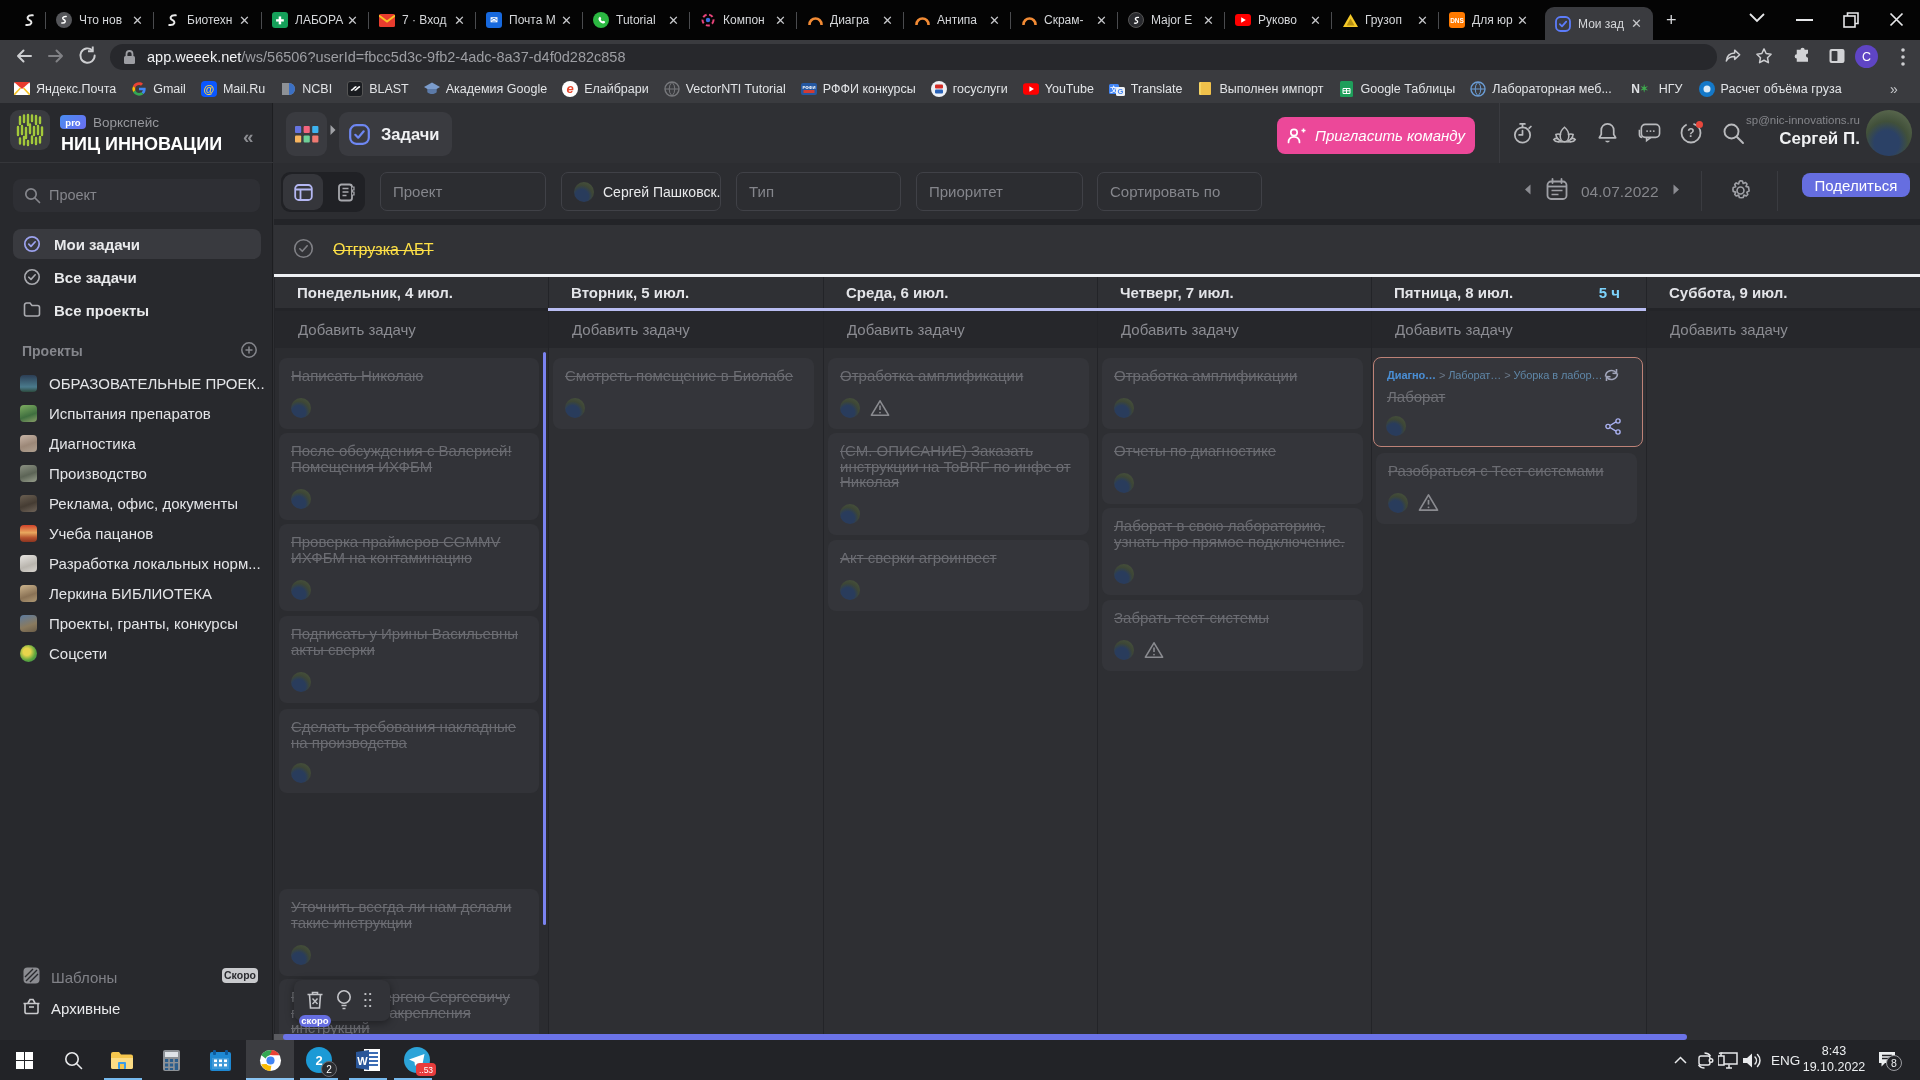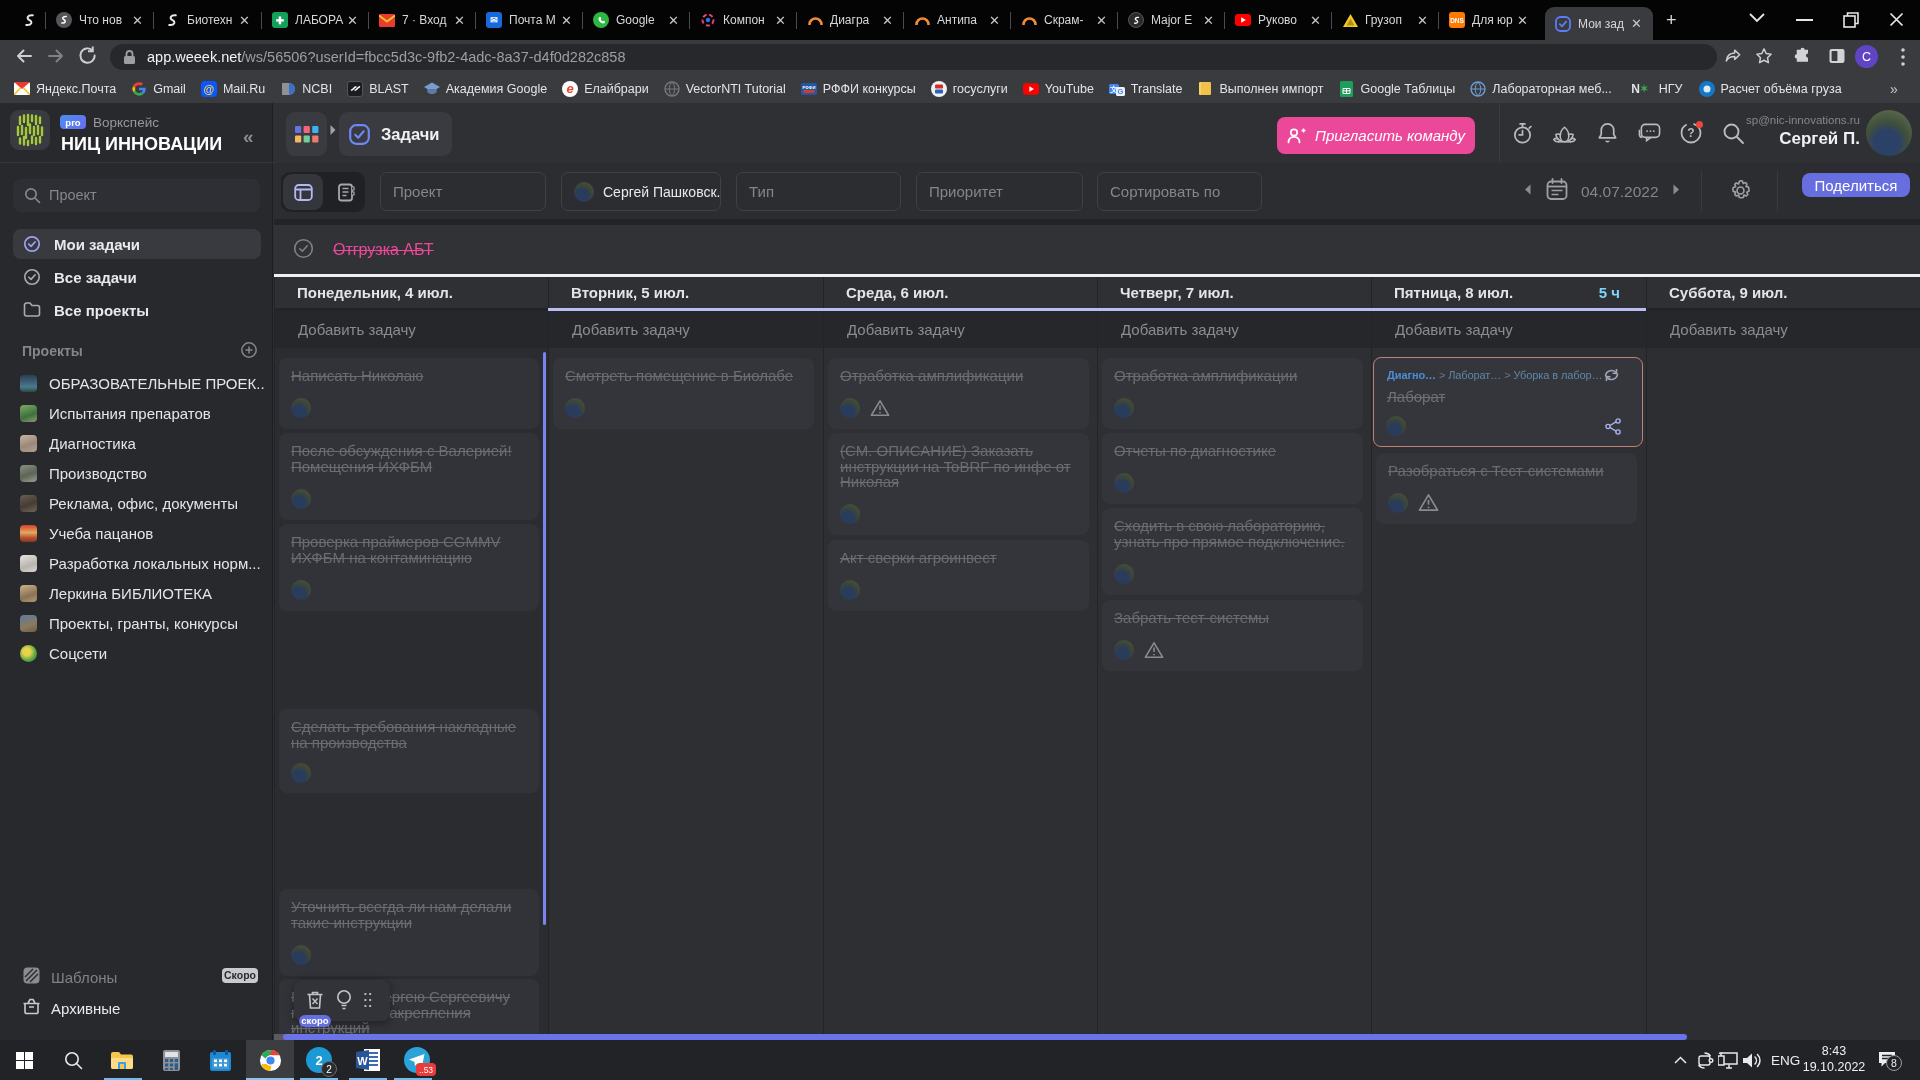--- a/index.html
+++ b/index.html
@@ -111,21 +111,21 @@
       <span class="ttl">Почта М</span>
       <span class="cls">✕</span>
     </div>
   <div class="tsep" style="left:582px;"></div>
   <div class="tab" style="left:593px;width:95px;">
       <div class="fv" style="background:#2bb741;border-radius:50%;">
         <svg width="9" height="9" viewBox="0 0 12 12">
           <path d="M3 1.5c.8-.6 1.6-.4 2 .4l.5 1c.3.6 0 1.2-.5 1.6.4 1.2 1.3 2.1 2.5 2.5.4-.5 1-.8 1.6-.5l1 .5c.8.4 1 1.2.4 2-.8 1-2.2 1.3-3.5.8C4.6 8.9 3.1 7.4 2.2 5 1.7 3.7 2 2.3 3 1.5z" fill="#fff"></path>
         </svg>
       </div>
-      <span class="ttl">Google</span>
+      <span class="ttl">Tutorial</span>
       <span class="cls">✕</span>
     </div>
   <div class="tsep" style="left:689px;"></div>
   <div class="tab" style="left:700px;width:95px;">
       <div class="fv">
         <svg width="14" height="14" viewBox="0 0 14 14">
           <circle cx="7" cy="7" r="5.5" fill="none" stroke="#e8447a" stroke-width="2" stroke-dasharray="4 2.6"></circle>
           <circle cx="7" cy="7" r="2.2" fill="#3b6fe0"></circle>
         </svg>
       </div>
@@ -598,21 +598,21 @@
     <div class="abs" style="left:1503px;top:8px;width:1px;height:40px;background:#3a3b40;"></div>
     <div class="abs" style="left:1528px;top:10px;width:108px;height:24px;border-radius:8px;background:#666ee0;color:#fff;font-size:15px;display:flex;align-items:center;justify-content:center;">Поделиться</div>
   </div>
 
   <div class="abs" style="left:274px;top:116px;width:1646px;height:6px;background:#232428;"></div>
   <div class="abs" style="left:274px;top:122px;width:1646px;height:50px;background:#313236;">
     <svg style="position:absolute;left:19px;top:13px;" width="21" height="21" viewBox="0 0 21 21">
         <circle cx="10.5" cy="10.5" r="8.8" fill="none" stroke="#808186" stroke-width="1.6"></circle>
         <path d="M6.8 10.8 L9.3 13.3 L14.2 7.8" stroke="#808186" stroke-width="1.6" fill="none" stroke-linecap="round" stroke-linejoin="round"></path>
       </svg>
-    <span style="position:absolute;left:59px;top:16px;color:#ec4899;font-size:16px;text-decoration:line-through;">Отгрузка АБТ</span>
+    <span style="position:absolute;left:59px;top:16px;color:#fde047;font-size:16px;text-decoration:line-through;">Отгрузка АБТ</span>
   </div>
   <div class="abs" style="left:274px;top:171px;width:1646px;height:3px;background:#eef0f4;"></div>
 
   <div class="colhdr" style="left:274px;width:274px;">Понедельник, 4 июл.</div>
   <div class="colhdr" style="left:548px;width:275px;">Вторник, 5 июл.</div>
   <div class="colhdr" style="left:823px;width:274px;">Среда, 6 июл.</div>
   <div class="colhdr" style="left:1097px;width:274px;">Четверг, 7 июл.</div>
   <div class="colhdr" style="left:1371px;width:275px;">Пятница, 8 июл.<span style="position:absolute;right:26px;font-weight:bold;color:#7dd3fc;">5 ч</span></div>
   <div class="colhdr" style="left:1646px;width:274px;">Суббота, 9 июл.</div>
   <div class="abs" style="left:274px;top:205px;width:274px;height:3px;background:#232428;"></div>
@@ -638,20 +638,24 @@
       <div class="avatar" style="top:40px;"></div>
     </div>
   <div class="card" style="left:279px;top:330px;width:260px;height:87px;background:#323338;">
       <div class="ct">После обсуждения с Валерией! Помещения ИХФБМ</div>
       <div class="avatar" style="top:56px;"></div>
     </div>
   <div class="card" style="left:279px;top:421px;width:260px;height:87px;background:#323338;">
       <div class="ct">Проверка праймеров CGMMV ИХФБМ на контаминацию</div>
       <div class="avatar" style="top:56px;"></div>
     </div>
+  <div class="card" style="left:279px;top:513px;width:260px;height:87px;background:#323338;">
+      <div class="ct">Подписать у Ирины Васильевны акты сверки</div>
+      <div class="avatar" style="top:56px;"></div>
+    </div>
   <div class="card" style="left:279px;top:606px;width:260px;height:84px;background:#323338;">
       <div class="ct">Сделать требования накладные на производства</div>
       <div class="avatar" style="top:54px;"></div>
     </div>
   <div class="card" style="left:279px;top:786px;width:260px;height:87px;background:#323338;">
       <div class="ct">Уточнить всегда ли нам делали такие инструкции</div>
       <div class="avatar" style="top:56px;"></div>
     </div>
   <div class="card" style="left:279px;top:876px;width:260px;height:102px;background:#323338;">
       <div class="ct">Рассказать Сергею Сергеевичу про правила закрепления инструкций</div>
@@ -683,21 +687,21 @@
 
   <div class="card" style="left:1102px;top:255px;width:261px;height:71px;">
       <div class="ct">Отработка амплификации</div>
       <div class="avatar" style="top:40px;"></div>
     </div>
   <div class="card" style="left:1102px;top:330px;width:261px;height:71px;">
       <div class="ct">Отчеты по диагностике</div>
       <div class="avatar" style="top:40px;"></div>
     </div>
   <div class="card" style="left:1102px;top:405px;width:261px;height:87px;">
-      <div class="ct">Сходить в свою лабораторию, узнать про прямое подключение.</div>
+      <div class="ct">Лаборат в свою лабораторию, узнать про прямое подключение.</div>
       <div class="avatar" style="top:56px;"></div>
     </div>
   <div class="card" style="left:1102px;top:497px;width:261px;height:71px;">
       <div class="ct">Забрать тест-системы</div>
       <div class="avatar" style="top:40px;"></div>
     <svg class="warn" style="left:42px;top:41px;" width="20" height="18" viewBox="0 0 20 18">
         <path d="M10 1.8 L18.6 16.2 H1.4 Z" fill="none" stroke="#8a8b90" stroke-width="1.6" stroke-linejoin="round"></path>
         <path d="M10 6.5 v4.5" stroke="#8a8b90" stroke-width="1.6"></path>
         <circle cx="10" cy="13.6" r=".9" fill="#8a8b90"></circle>
       </svg>

